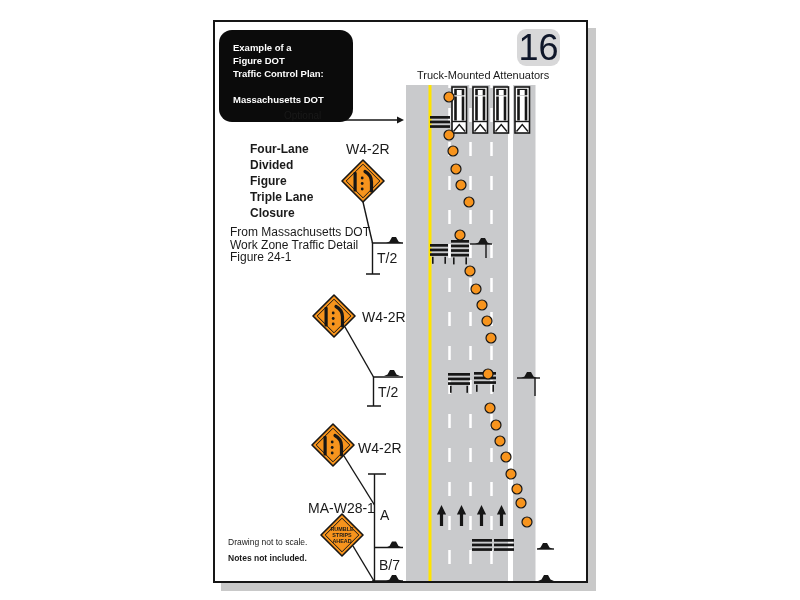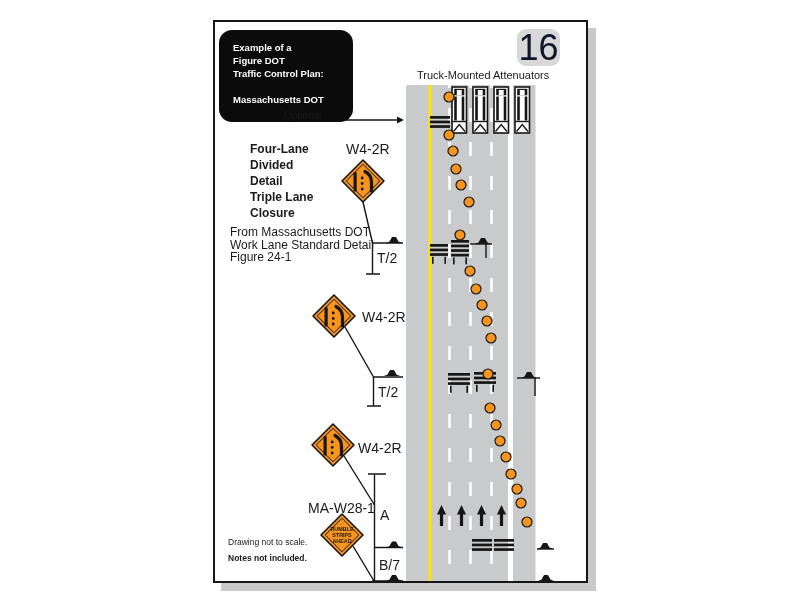--- a/index.html
+++ b/index.html
@@ -226,28 +226,28 @@
       <div>Massachusetts DOT</div>
     </div>
 
     <div class="badge">
       <span>16</span>
     </div>
 
     <div class="abs headline">
       <div>Four-Lane</div>
       <div>Divided</div>
-      <div>Detail</div>
+      <div>Figure</div>
       <div>Triple Lane</div>
       <div>Closure</div>
     </div>
 
     <div class="abs source">
       <div>From Massachusetts DOT</div>
-      <div>Work Lane Standard Detail</div>
+      <div>Work Zone Traffic Detail</div>
       <div>Figure 24-1</div>
     </div>
 
     <div class="abs lbl-sm" style="left:204px;top:49px;width:130px;text-align:center;">Truck-Mounted Attenuators</div>
 
     <div class="abs" style="left:71px;top:90px;font-size:10px;z-index:20;">Optional</div>
 
     <div class="abs lbl" style="left:133px;top:121px;">W4-2R</div>
     <div class="abs lbl" style="left:149px;top:289px;">W4-2R</div>
     <div class="abs lbl" style="left:145px;top:420px;">W4-2R</div>

